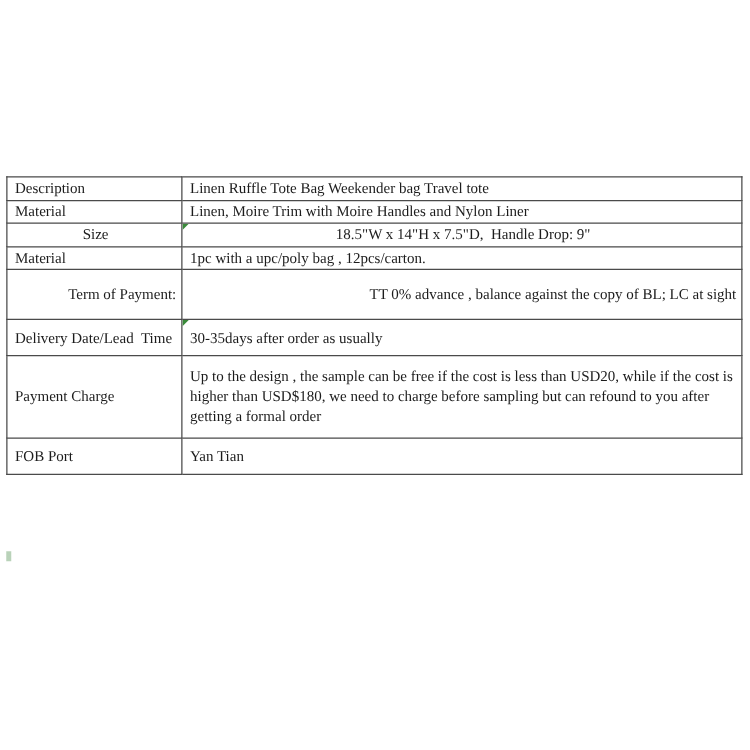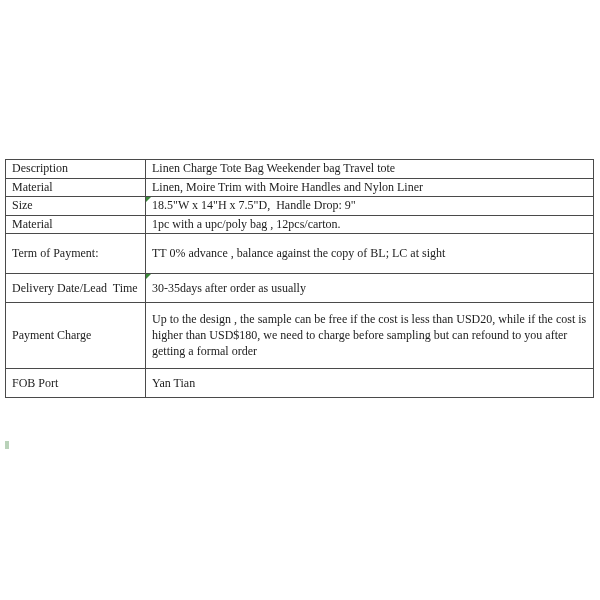--- a/index.html
+++ b/index.html
@@ -10,21 +10,21 @@
   .canvas {
     position: relative;
     width: 600px;
     height: 600px;
     background: #ffffff;
     overflow: hidden;
   }
   table.spec-table {
     position: absolute;
     left: 5px;
-    top: 159px;
+    top: 141px;
     width: 588px;
     border-collapse: collapse;
     table-layout: fixed;
     font-family: "Liberation Serif", "DejaVu Serif", serif;
     font-size: 12px;
     color: #1c1c1c;
   }
   .spec-table col.c-label { width: 140px; }
   .spec-table col.c-value { width: 448px; }
   .spec-table td {
@@ -34,24 +34,24 @@
     line-height: 1.3;
     overflow: hidden;
     position: relative;
   }
   .spec-table td.label { white-space: pre; }
   .spec-table td.value { white-space: pre-wrap; }
   
   tr.r0 { height: 17px; }
   tr.r1 { height: 17px; }
   tr.r2 { height: 32px; }
-  tr.r3 { height: 17px; }
+  tr.r3 { height: 17px; text-align: center; }
   tr.r4 { height: 17px; }
   tr.r5 { height: 16px; }
-  tr.r6 { height: 40px; }
+  tr.r6 { height: 40px; text-align: right; }
   tr.r7 { height: 29px; }
   tr.r8 { height: 66px; }
   tr.r9 { height: 29px; }
   
   td.ind::before {
     content: "";
     position: absolute;
     top: 0;
     left: 0;
     width: 0;
@@ -76,21 +76,21 @@
 <div class="canvas">
 
   <table class="spec-table">
     <colgroup>
       <col class="c-label">
       <col class="c-value">
     </colgroup>
     <tbody>
       <tr class="r0">
         <td class="label">Description</td>
-        <td class="value">Linen Charge Tote Bag Weekender bag Travel tote</td>
+        <td class="value">Linen Ruffle Tote Bag Weekender bag Travel tote</td>
       </tr>
       <tr class="r1">
         <td class="label">Material</td>
         <td class="value">Linen, Moire Trim with Moire Handles and Nylon Liner</td>
       </tr>
       <tr class="r3">
         <td class="label">Size</td>
         <td class="value ind">18.5"W x 14"H x 7.5"D,  Handle Drop: 9"</td>
       </tr>
       <tr class="r5">

